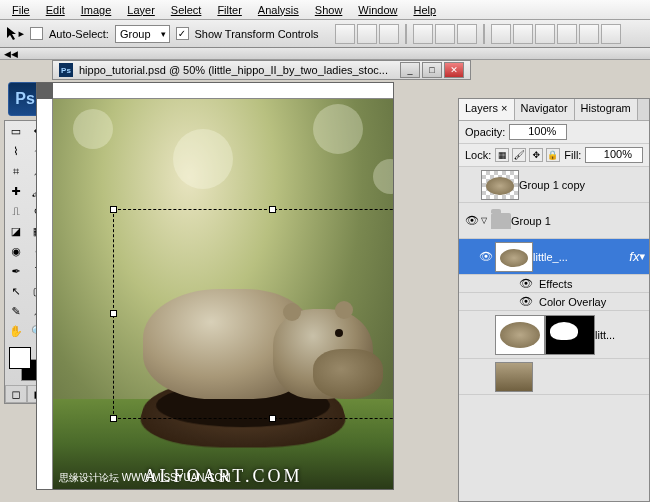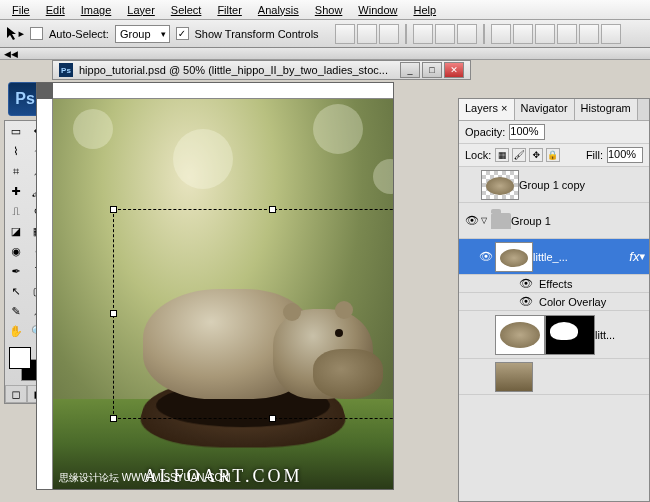--- a/index.html
+++ b/index.html
@@ -63,21 +63,21 @@
 .watermark { position: absolute; bottom: 2px; left: 0; right: 0; text-align: center; color: #fff; font-family: serif; font-size: 18px; letter-spacing: 3px; text-shadow: 0 0 4px #000; }
 .watermark-cn { position: absolute; bottom: 4px; left: 6px; color: #fff; font-size: 10px; }
 
 
 .layers { position: absolute; right: 0; top: 75px; width: 192px; bottom: 0; background: #e4e4e4; border: 1px solid #888; margin-top: 23px; }
 .panel-tabs { display: flex; background: #d8d8d8; height: 22px; border-bottom: 1px solid #aaa; }
 .panel-tab { padding: 3px 6px; border-right: 1px solid #aaa; background: #e8e8e8; }
 .panel-tab.active { background: #f4f4f4; }
 .panel-row { display: flex; align-items: center; padding: 3px 6px; gap: 4px; border-bottom: 1px solid #ccc; background: #ececec; }
 .panel-row .dropdown { flex: 0 0 90px; }
-.small-input { width: 36px; height: 16px; border: 1px solid #888; background: #fff; text-align: right; padding-right: 10px; }
+.small-input { width: 58px; height: 16px; border: 1px solid #888; background: #fff; text-align: right; padding-right: 10px; }
 .lock-icons { display: flex; gap: 3px; }
 .lock-icons span { width: 14px; height: 14px; border: 1px solid #aaa; display: flex; align-items: center; justify-content: center; font-size: 9px; }
 .layer-list { overflow: auto; }
 .layer { display: flex; align-items: center; min-height: 36px; border-bottom: 1px solid #ccc; padding: 2px 4px; gap: 0; }
 .layer.selected { background: #3a7ad8; color: #fff; }
 .vis { width: 18px; height: 18px; display: flex; align-items: center; justify-content: center; }
 .thumb { width: 38px; height: 30px; background: #fff; border: 1px solid #888; position: relative; overflow: hidden; flex-shrink: 0; }
 .thumb.checker { background: repeating-conic-gradient(#ccc 0 25%, #fff 0 50%) 0 0/8px 8px; }
 .thumb .mini-hippo { position: absolute; left: 4px; top: 6px; width: 28px; height: 18px; background: radial-gradient(ellipse, #b8a888, #786848); border-radius: 50%; }
 .thumb.mask { background: #000; }

